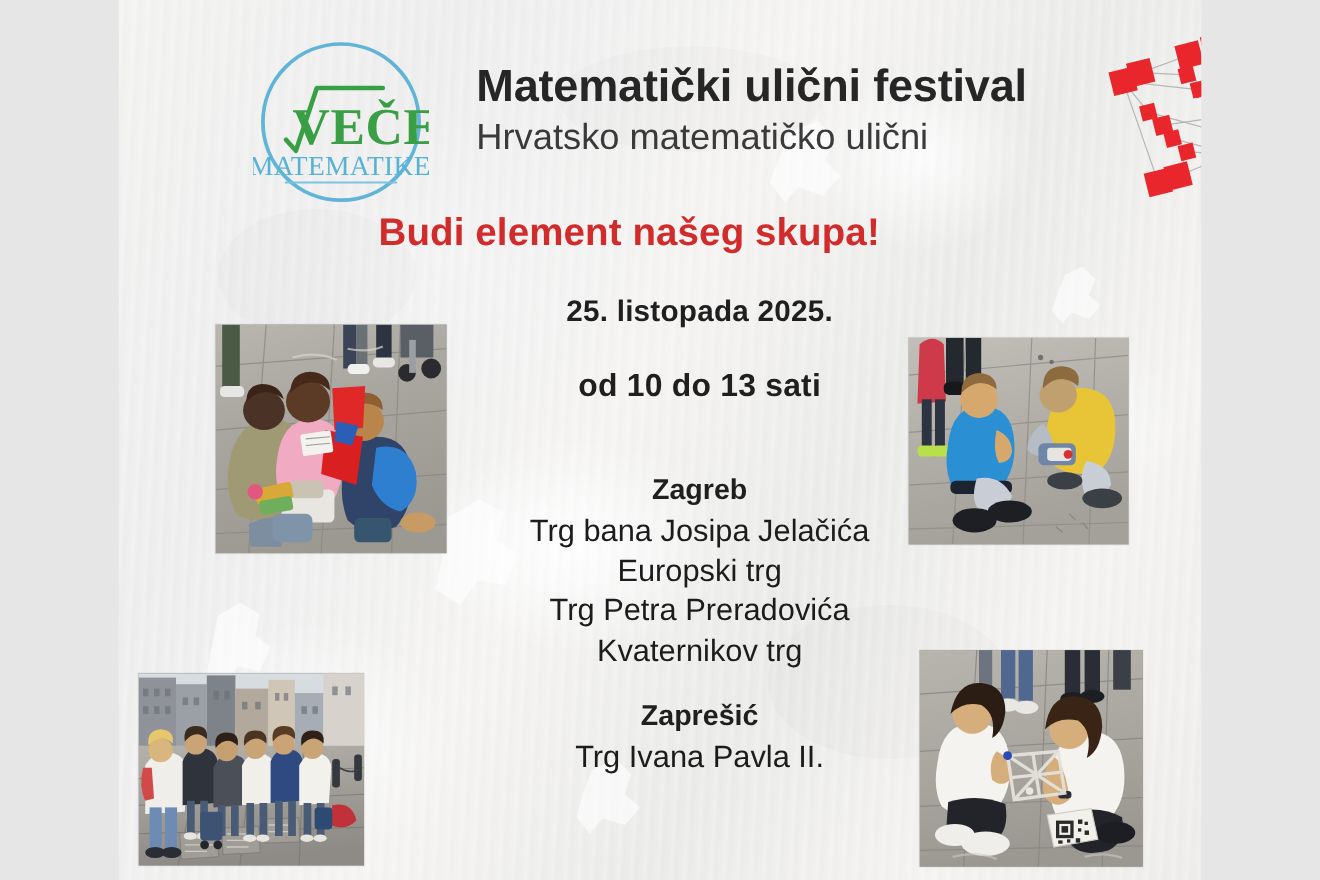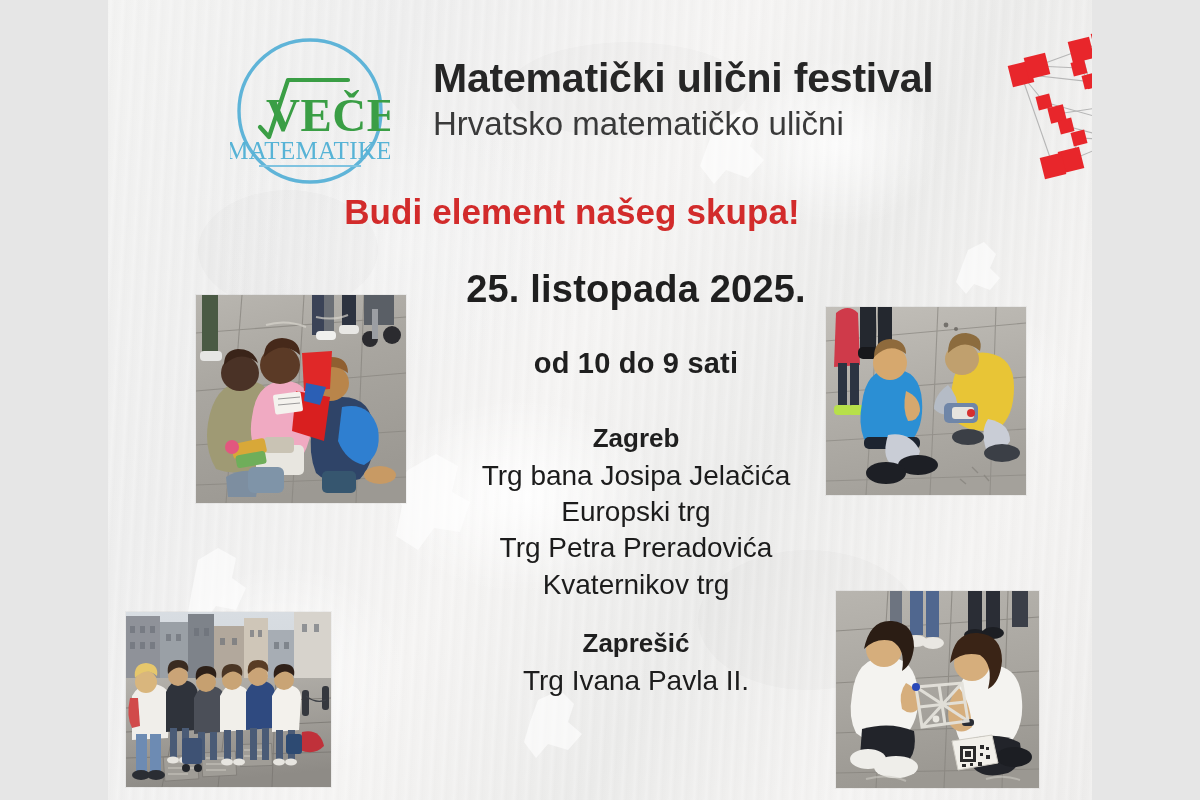--- a/index.html
+++ b/index.html
@@ -116,31 +116,31 @@
   
   #info-column {
     position: absolute;
     left: 248px;
     top: 268px;
     width: 560px;
     text-align: center;
     color: #1f1f1f;
   }
   #date-line {
-    font-size: 38px;
+    font-size: 27px;
     font-weight: bold;
     letter-spacing: .2px;
   }
   #time-line {
     margin-top: 36px;
     font-size: 29px;
     font-weight: bold;
     letter-spacing: .2px;
   }
-  .city-block { margin-top: 42px; }
+  .city-block { margin-top: 61px; }
   .city-name {
     font-size: 26px;
     font-weight: bold;
     line-height: 1.25;
     margin-bottom: 3px;
   }
   .venue {
     font-size: 28px;
     font-weight: 400;
     line-height: 1.30;
@@ -601,21 +601,21 @@
           <path d="M30 188 q22 -6 40 2"></path>
             <path d="M150 188 q18 -5 34 1"></path>
         </g>
       </svg>
     </div>
 
     <div id="info-column">
 
       <div id="date-line">25.  listopada 2025.</div>
 
-      <div id="time-line">od 10 do 9 sati</div>
+      <div id="time-line">od 10 do 13 sati</div>
 
       <div class="city-block">
         <div class="city-name">Zagreb</div>
         <div class="venue">Trg bana Josipa Jelačića</div>
         <div class="venue">Europski trg</div>
         <div class="venue">Trg Petra Preradovića</div>
         <div class="venue">Kvaternikov trg</div>
       </div>
 
       <div class="city-block" id="zapresic-block">

